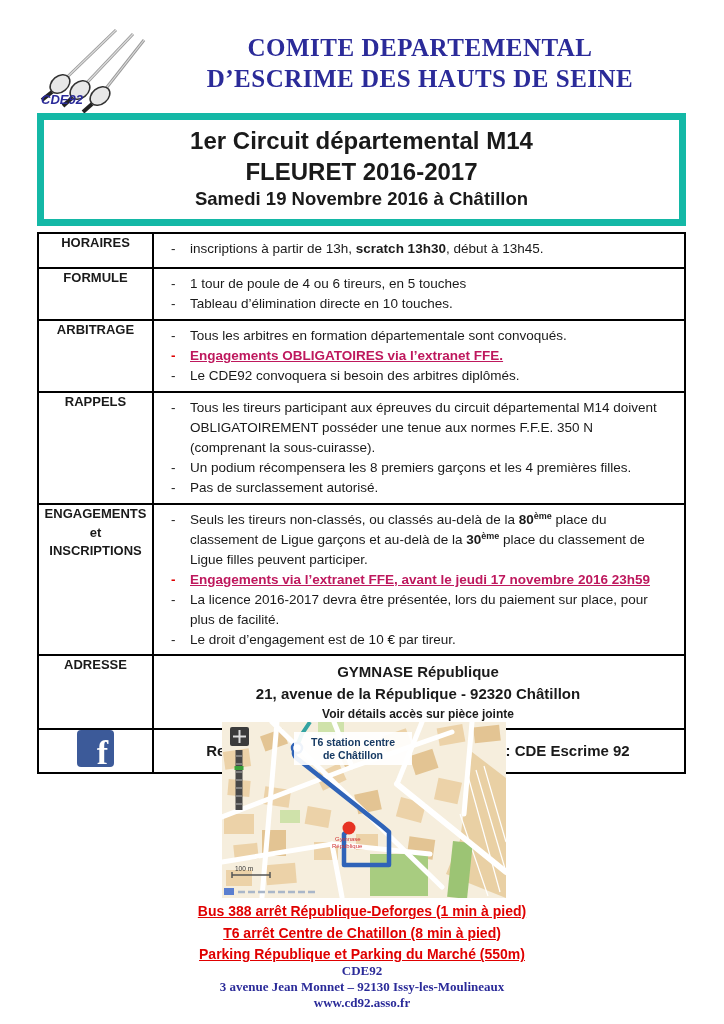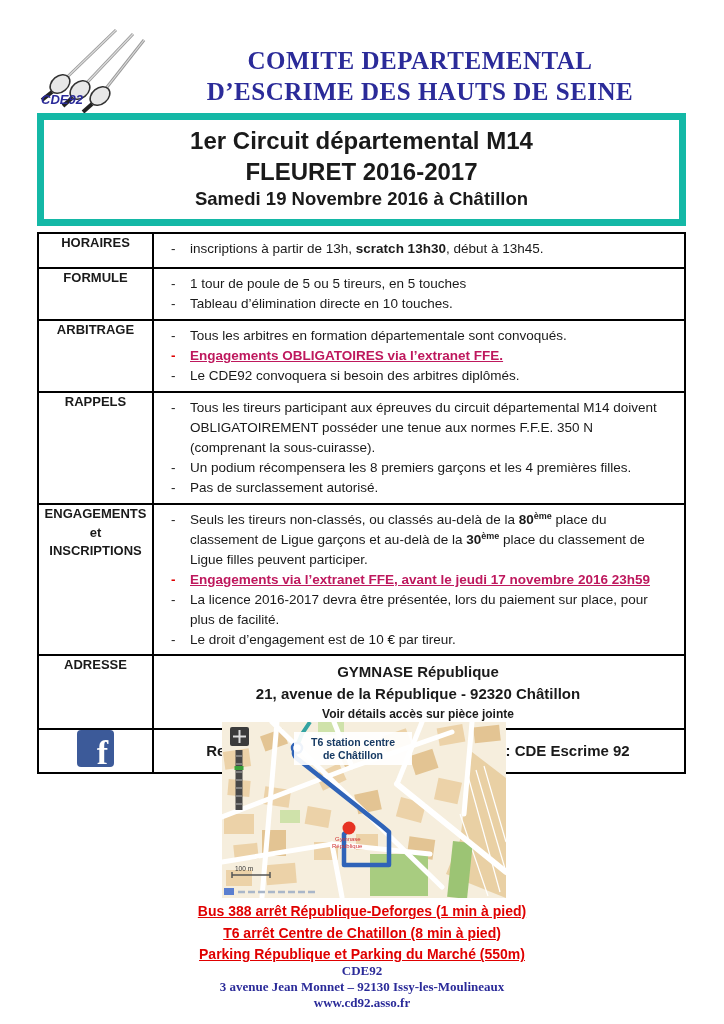--- a/index.html
+++ b/index.html
@@ -4,21 +4,21 @@
 <style>
   html,body{margin:0;padding:0;}
   body{width:724px;height:1024px;background:#fff;position:relative;
        font-family:"Liberation Sans",sans-serif;color:#1a1a1a;}
   .page{position:absolute;inset:0;overflow:hidden;background:#fff;}
 
   
   .logo{position:absolute;left:38px;top:26px;width:108px;height:88px;}
   .org{position:absolute;left:150px;top:32px;width:540px;text-align:center;
        font-family:"Liberation Serif",serif;font-weight:700;font-size:25px;
-       line-height:1.25;color:#2b2b99;letter-spacing:.5px;margin-top:13px;}
+       line-height:1.25;color:#2b2b99;letter-spacing:.5px;}
 
   
   .titlebox{position:absolute;left:37px;top:113px;width:649px;box-sizing:border-box;
             border:7px solid #14b8a6;text-align:center;padding:5px 0 7px;}
   .t1,.t2{font-size:24px;font-weight:700;line-height:1.3;}
   .t3{font-size:18.5px;font-weight:700;line-height:1.35;}
 
   
   .itable{position:absolute;left:37px;top:232px;width:649px;box-sizing:border-box;
           border:2px solid #000;border-bottom:none;}
@@ -109,21 +109,21 @@
           </div>
         </div>
       </div>
       <div class="trow" style="min-height: 44px;">
         <div class="tlabel">
           <div>FORMULE</div>
         </div>
         <div class="tcell">
           <div class="bullet">
             <span class="dash">-</span>
-            <span class="btext"><span class="s-n">1 tour de poule de 5 ou 5 tireurs, en 5 touches</span></span>
+            <span class="btext"><span class="s-n">1 tour de poule de 4 ou 6 tireurs, en 5 touches</span></span>
           </div>
           <div class="bullet">
             <span class="dash">-</span>
             <span class="btext"><span class="s-n">Tableau d’élimination directe en 10 touches.</span></span>
           </div>
         </div>
       </div>
       <div class="trow" style="min-height: 66px;">
         <div class="tlabel">
           <div>ARBITRAGE</div>

